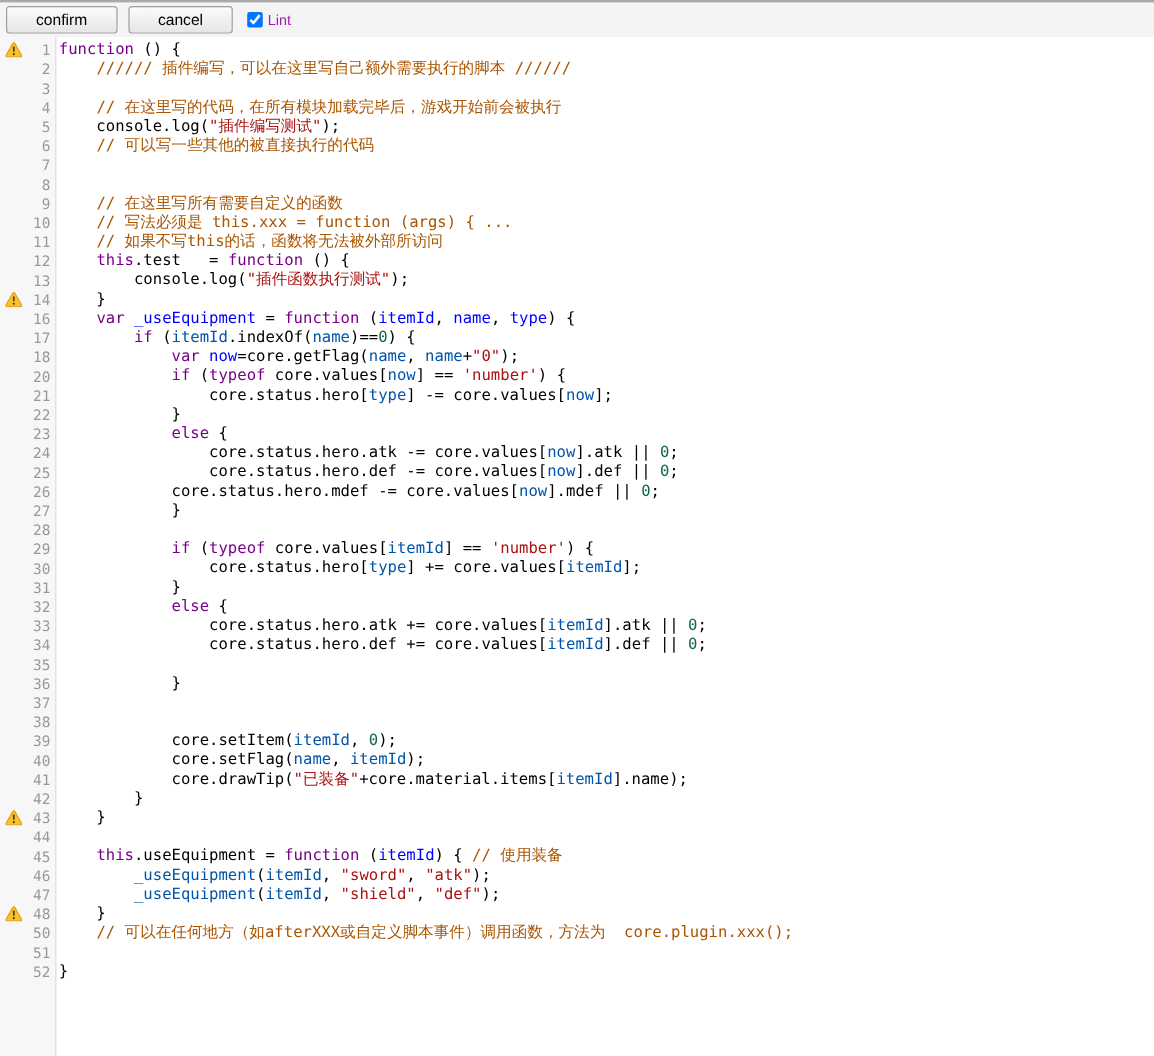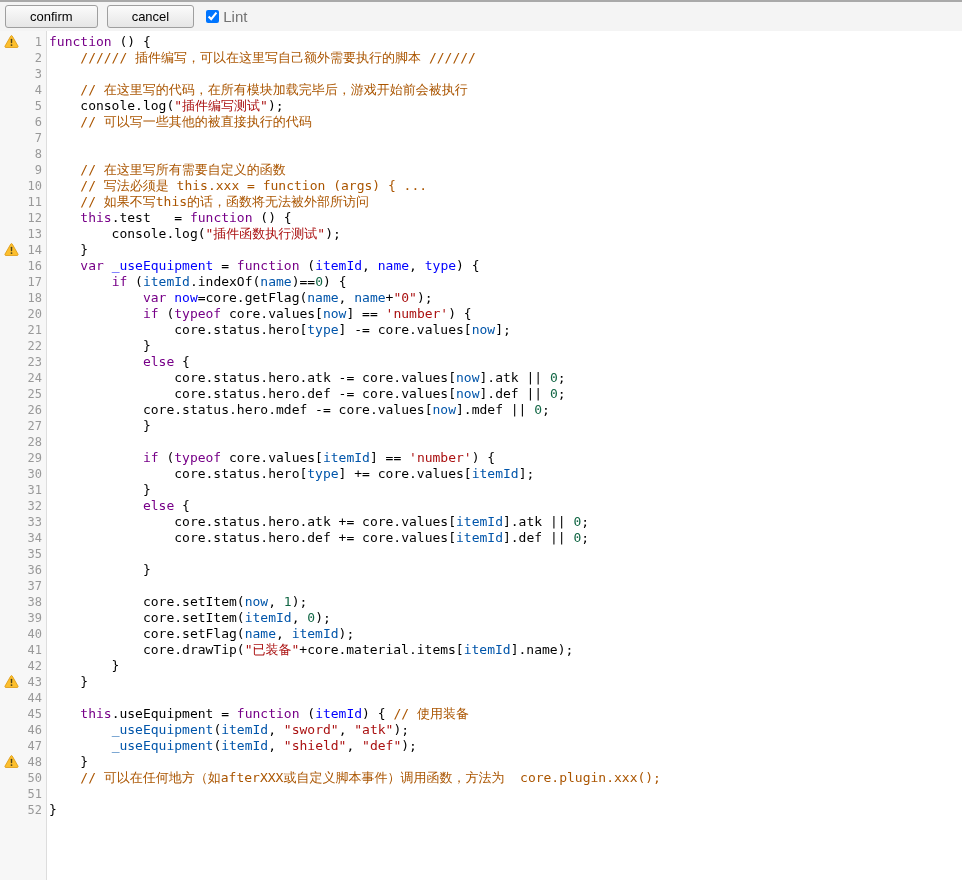--- a/index.html
+++ b/index.html
@@ -11,21 +11,21 @@
     height:31px; background:#f4f4f4; border-top:2px solid #a9a9a9;
     display:flex; align-items:center; padding-left:5px;
   }
   .toolbar button {
     font-family:"Liberation Sans", sans-serif; font-size:13px; color:#000;
     background:linear-gradient(#fbfbfb,#e6e6e6);
     border:1px solid #9f9f9f; border-radius:3px;
     padding:3px 24px; margin-right:9px; cursor:pointer;
   }
   .toolbar input[type=checkbox] { width:13px; height:13px; margin:0 4px 0 3px; }
-  .lint-label { font-size:15px; color:#737373; }
+  .lint-label { font-size:12px; color:#a21caf; }
 
   
   .editor {
     position:relative; height:849px; background:#fff;
     font-family:"DejaVu Sans Mono","Liberation Mono",monospace;
     font-size:13px; line-height:16px; cursor:text;
   }
   .gutter-bg {
     position:absolute; left:0; top:0; bottom:0; width:47px;
     background:#f7f7f7; border-right:1px solid #ddd;
@@ -278,21 +278,20 @@
       <div class="cm-line">
         <span class="gutter-cell">
           <span class="lineno">37</span>
         </span>
         <span class="code"></span>
       </div>
       <div class="cm-line">
         <span class="gutter-cell">
           <span class="lineno">38</span>
         </span>
-        <span class="code"><span class="tok-plain">            core.setItem(</span><span class="tok-var2">now</span><span class="tok-plain">, </span><span class="tok-num">1</span><span class="tok-plain">);</span></span>
       </div>
       <div class="cm-line">
         <span class="gutter-cell">
           <span class="lineno">39</span>
         </span>
         <span class="code"><span class="tok-plain">            core.setItem(</span><span class="tok-var2">itemId</span><span class="tok-plain">, </span><span class="tok-num">0</span><span class="tok-plain">);</span></span>
       </div>
       <div class="cm-line">
         <span class="gutter-cell">
           <span class="lineno">40</span>

